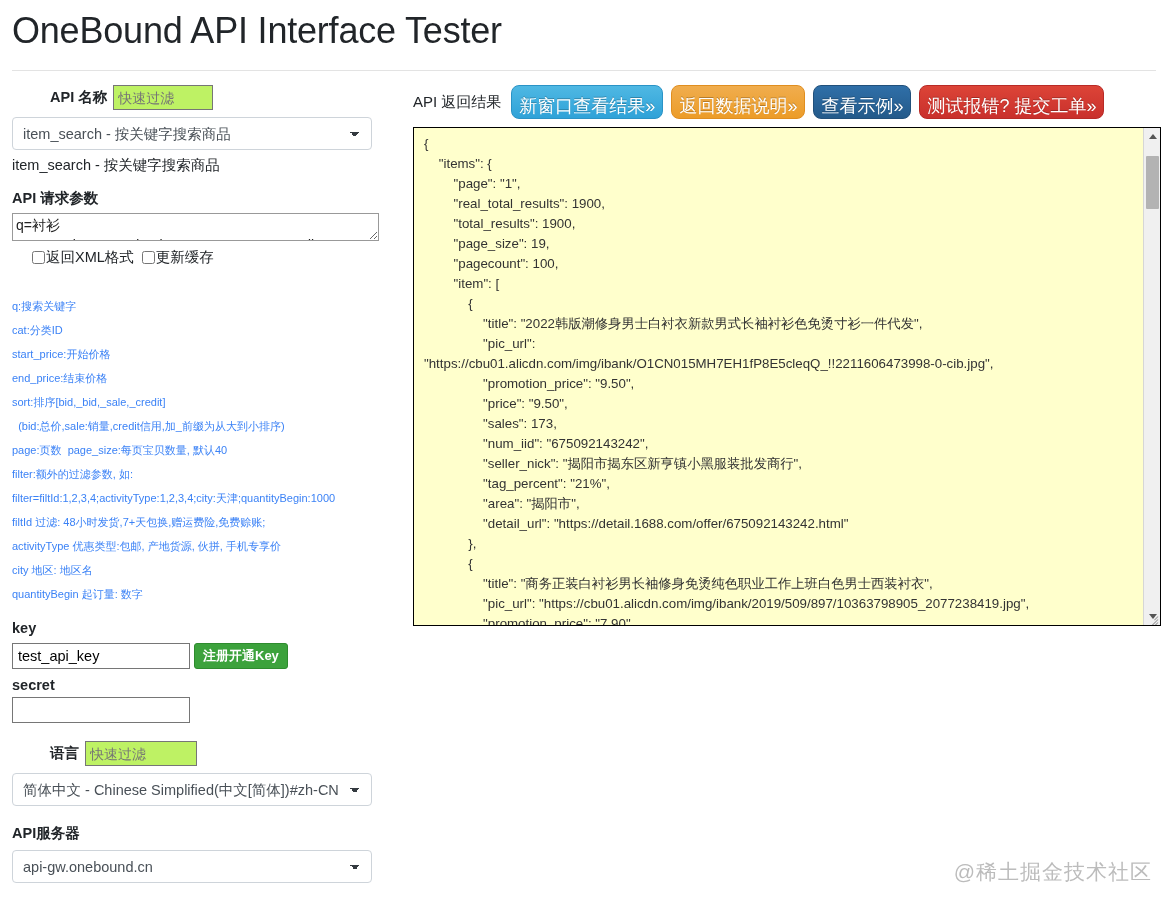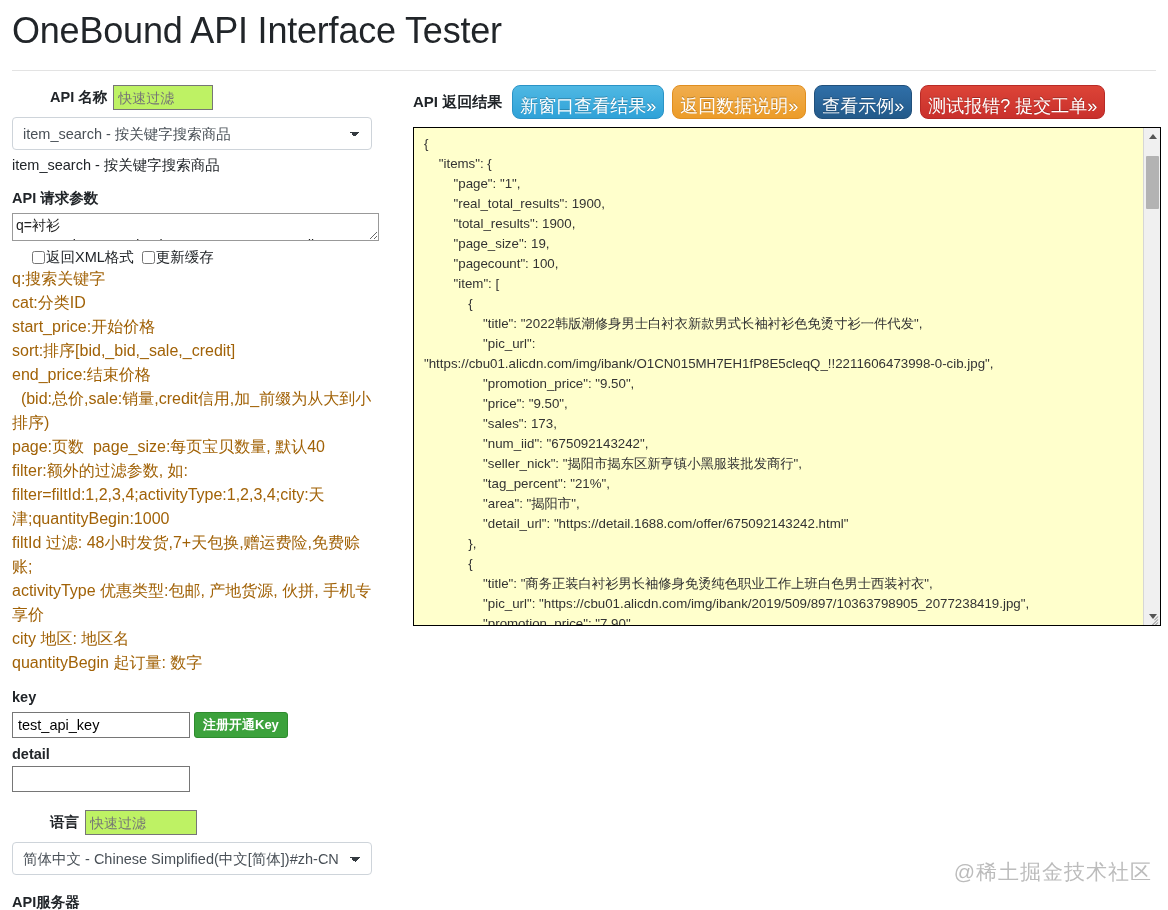--- a/index.html
+++ b/index.html
@@ -95,24 +95,24 @@
   }
 
   .checkrow {
     display: flex; align-items: center;
     margin-top: 3px; font-size: 14.5px; padding-left: 20px;
   }
   .checkrow input[type=checkbox] { margin: 0 1px 0 0; width: 13px; height: 13px; }
   .checkrow label { margin-right: 8px; }
 
   .helptext {
-    margin-top: 0;
-    font-size: 16px;
+    margin-top: 27px;
+    font-size: 11px;
     line-height: 24px;
-    color: #a16207;
+    color: #3b82f6;
     width: 366px;
     word-break: break-word;
   }
   .helptext div { white-space: pre-wrap; }
 
   .key-label { font-weight: bold; font-size: 14.5px; margin-top: 14px; margin-bottom: 7px;}
   .key-row { display: flex; align-items: stretch; }
   .text-input {
     width: 178px; height: 26px;
     border: 1px solid #767676;
@@ -135,21 +135,21 @@
     line-height: 22px;
   }
   .secret-label { font-weight: bold; font-size: 14.5px; margin-top: 8px; margin-bottom: 4px; }
   .secret-input { width: 178px; height: 26px; }
 
   .lang-block { margin-top: 18px; }
   .server-label { font-weight: bold; font-size: 14.5px; margin-top: 18px; margin-bottom: 0; }
 
   
   .result-head { display: flex; align-items: center; gap: 8px; }
-  .result-head .title { font-weight: bold; font-size: 15px; color: #212529; margin-right: 2px; }
+  .result-head .title { font-weight: normal; font-size: 15px; color: #212529; margin-right: 2px; }
 
   .pill {
     border-radius: 8px;
     font-size: 18px;
     color: #fff;
     padding: 13px 7px 4px 7px;
     line-height: 15px;
     cursor: pointer;
     border: 1px solid rgba(0,0,0,.12);
     text-shadow: 0 -1px 0 rgba(0,0,0,.25);
@@ -245,39 +245,39 @@
         <input type="checkbox" style="">
         <label>返回XML格式</label>
         <input type="checkbox" style="">
         <label>更新缓存</label>
       </div>
 
       <div class="helptext">
         <div>q:搜索关键字</div>
         <div>cat:分类ID</div>
         <div>start_price:开始价格</div>
+        <div>end_price:结束价格</div>
         <div>sort:排序[bid,_bid,_sale,_credit]</div>
-        <div>end_price:结束价格</div>
         <div>  (bid:总价,sale:销量,credit信用,加_前缀为从大到小排序)</div>
         <div>page:页数  page_size:每页宝贝数量, 默认40</div>
         <div>filter:额外的过滤参数, 如:</div>
         <div>filter=filtId:1,2,3,4;activityType:1,2,3,4;city:天津;quantityBegin:1000</div>
         <div>filtId 过滤: 48小时发货,7+天包换,赠运费险,免费赊账;</div>
         <div>activityType 优惠类型:包邮, 产地货源, 伙拼, 手机专享价</div>
         <div>city 地区: 地区名</div>
         <div>quantityBegin 起订量: 数字</div>
       </div>
 
       <div class="key-label">key</div>
       <div class="key-row">
         <input class="text-input" type="text" value="test_api_key" style="">
         <button class="btn-green">注册开通Key</button>
       </div>
 
-      <div class="secret-label">detail</div>
+      <div class="secret-label">secret</div>
       <input class="text-input secret-input" type="text" value="" style="">
 
       <div class="lang-block">
         <div class="row-inline">
           <span class="lbl-bold">语言</span>
           <input class="filter-input lang" type="text" placeholder="快速过滤" style="">
         </div>
         <select class="styled">
           <option>简体中文 - Chinese Simplified(中文[简体])#zh-CN</option>
         </select>

